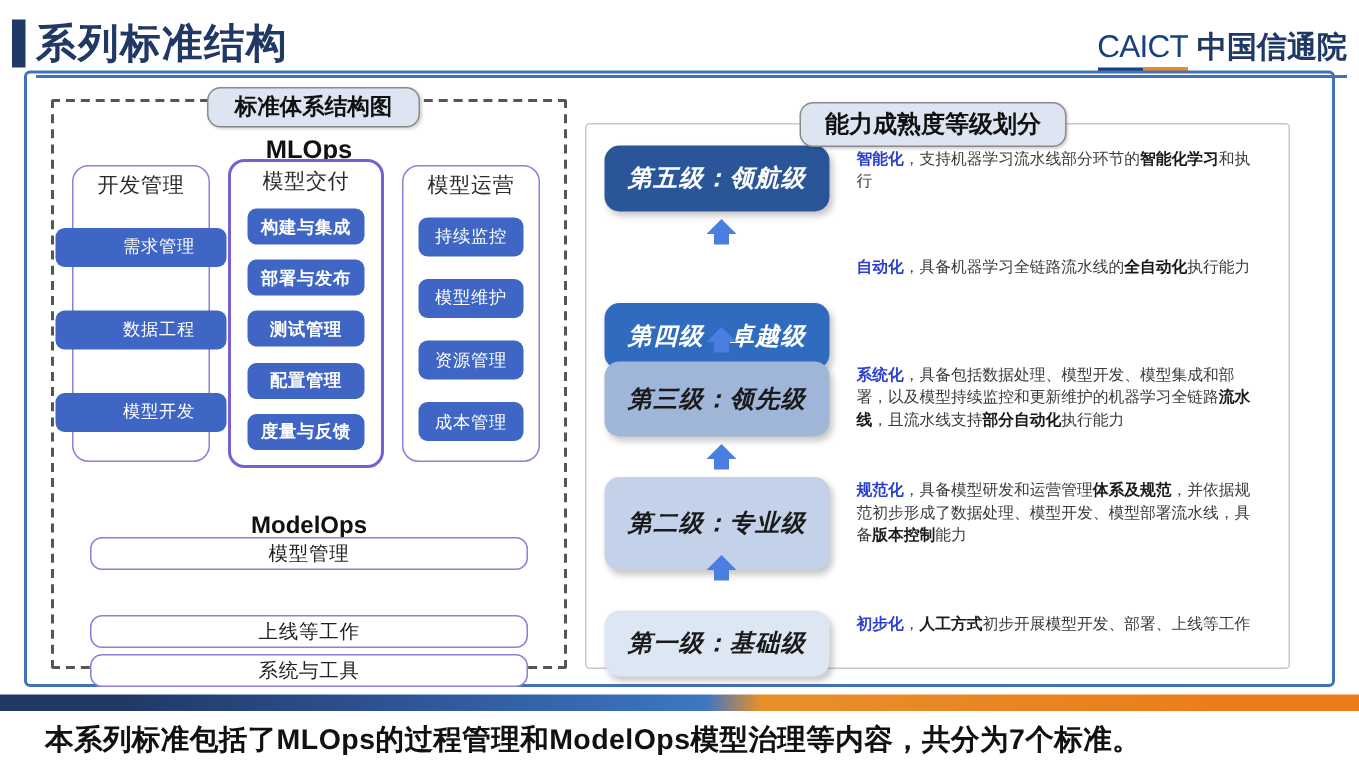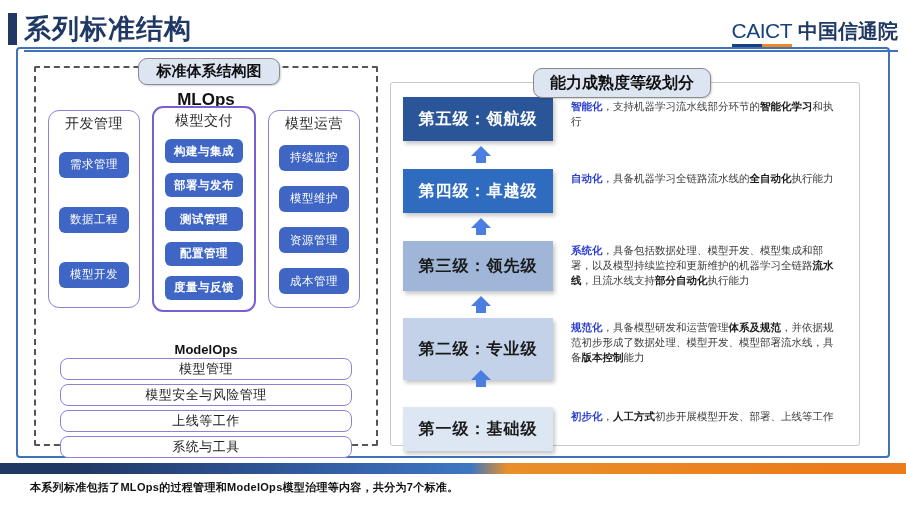--- a/index.html
+++ b/index.html
@@ -90,21 +90,21 @@
     left: 533px; top: 68px; width: 176px; height: 28px;
     font-size: 16px; z-index: 5;
   }
 
   #mlops-label {
     position: absolute; left: 34px; top: 90px; width: 344px;
     text-align: center; font-size: 17px; font-weight: bold; color: #111;
   }
   #modelops-label {
     position: absolute; left: 34px; top: 342px; width: 344px;
-    text-align: center; font-size: 13px; font-weight: bold; color: #111;
+    text-align: center; font-size: 16px; font-weight: bold; color: #111;
   }
 
   .pillar {
     position: absolute;
     border: 1.5px solid #8f7fd8;
     border-radius: 11px;
     background: #ffffff;
     box-sizing: border-box;
     display: flex; flex-direction: column; align-items: center;
   }
@@ -121,21 +121,21 @@
   }
   .chip {
     background: #3f66c4;
     color: #ffffff;
     border-radius: 6px;
     font-size: 11.5px;
     display: flex; align-items: center; justify-content: center;
     white-space: nowrap;
     letter-spacing: 0.5px;
   }
-  .chip.w1 { width: 70px; height: 26px; }
+  .chip.w1 { width: 90px; height: 26px; padding-left: 24px; }
   .chip.w2 { width: 78px; height: 24px; font-weight: bold; }
   .chip.w3 { width: 70px; height: 26px; }
 
   #pillar-dev   { left: 48px;  top: 110px; width: 92px;  height: 198px; }
   #pillar-del   { left: 152px; top: 106px; width: 104px; height: 206px; }
   #pillar-ops   { left: 268px; top: 110px; width: 92px;  height: 198px; }
 
   .wide-row {
     position: absolute;
     left: 60px; width: 292px; height: 22px;
@@ -160,28 +160,29 @@
     border-radius: 3px;
     background: #ffffff;
     box-sizing: border-box;
   }
   .level-row {
     position: absolute; left: 0; width: 470px;
     display: flex; align-items: flex-start;
   }
   .level-box {
     width: 150px;
-    border-radius: 0;
+    border-radius: 10px;
     display: flex; align-items: center; justify-content: center;
     font-size: 16px; font-weight: bold;
     letter-spacing: 1px;
     white-space: nowrap;
     box-shadow: 2px 3px 4px rgba(0,0,0,0.22);
     box-sizing: border-box;
     margin-left: 12px;
+    font-style: italic;
   }
   .level-desc {
     margin-left: 18px;
     width: 272px;
     font-size: 10.5px;
     line-height: 1.45;
     color: #3b3b3b;
     padding-top: 2px;
   }
   .kw { color: #2b3fd0; font-weight: bold; }
@@ -210,21 +211,21 @@
     background: linear-gradient(to right,
       #1f3864 0%, #1f3864 8%, #2f5597 30%, #3d77c2 52%,
       #e8902a 56%, #ec7b1b 92%, #ec7b1b 100%);
   }
   #footer-bar::after {
     content: ""; position: absolute; left: 0; right: 0; bottom: -3px;
     height: 3px; background: #ffffff;
   }
   #footer-text {
     position: absolute; left: 30px; top: 480px;
-    font-size: 11px; font-weight: bold; color: #111;
+    font-size: 19px; font-weight: bold; color: #111;
     white-space: nowrap; letter-spacing: 0.3px;
   }
 </style>
 </head>
 <body>
 
 <div id="slide">
 
   <div id="header">
     <div id="title-bar"></div>
@@ -267,32 +268,31 @@
     <div class="pillar-items">
       <div class="chip w3">持续监控</div>
       <div class="chip w3">模型维护</div>
       <div class="chip w3">资源管理</div>
       <div class="chip w3">成本管理</div>
     </div>
   </div>
 
   <div id="modelops-label">ModelOps</div>
   <div class="wide-row" id="wide-0">模型管理</div>
-  <div class="wide-row" id="wide-1">模型安全与风险管理</div>
   <div class="wide-row" id="wide-2">上线等工作</div>
   <div class="wide-row" id="wide-3">系统与工具</div>
 
   <div id="right-panel">
     <div id="levels-host">
         <div class="level-row" style="top: 14px;">
           <div class="level-box" style="height: 44px; background: rgb(42, 86, 153); color: rgb(255, 255, 255);">第五级：领航级</div>
           <div class="level-desc"><span class="kw">智能化</span><span>，支持机器学习流水线部分环节的</span><span class="em">智能化学习</span><span>和执行</span></div>
         </div>
         <div class="level-row" style="top: 86px;">
-          <div class="level-box" style="height: 44px; background: rgb(47, 107, 191); color: rgb(255, 255, 255);">第四级：卓越级</div>
+          <div class="level-box" style="height: 44px; background: rgb(47, 107, 191); color: rgb(255, 255, 255); margin-top: 33px;">第四级：卓越级</div>
           <div class="level-desc"><span class="kw">自动化</span><span>，具备机器学习全链路流水线的</span><span class="em">全自动化</span><span>执行能力</span></div>
         </div>
         <div class="level-row" style="top: 158px;">
           <div class="level-box" style="height: 50px; background: rgb(159, 182, 217); color: rgb(26, 26, 26);">第三级：领先级</div>
           <div class="level-desc"><span class="kw">系统化</span><span>，具备包括数据处理、模型开发、模型集成和部署，以及模型持续监控和更新维护的机器学习全链路</span><span class="em">流水线</span><span>，且流水线支持</span><span class="em">部分自动化</span><span>执行能力</span></div>
         </div>
         <div class="level-row" style="top: 235px;">
           <div class="level-box" style="height: 62px; background: rgb(195, 210, 233); color: rgb(26, 26, 26);">第二级：专业级</div>
           <div class="level-desc"><span class="kw">规范化</span><span>，具备模型研发和运营管理</span><span class="em">体系及规范</span><span>，并依据规范初步形成了数据处理、模型开发、模型部署流水线，具备</span><span class="em">版本控制</span><span>能力</span></div>
         </div>

